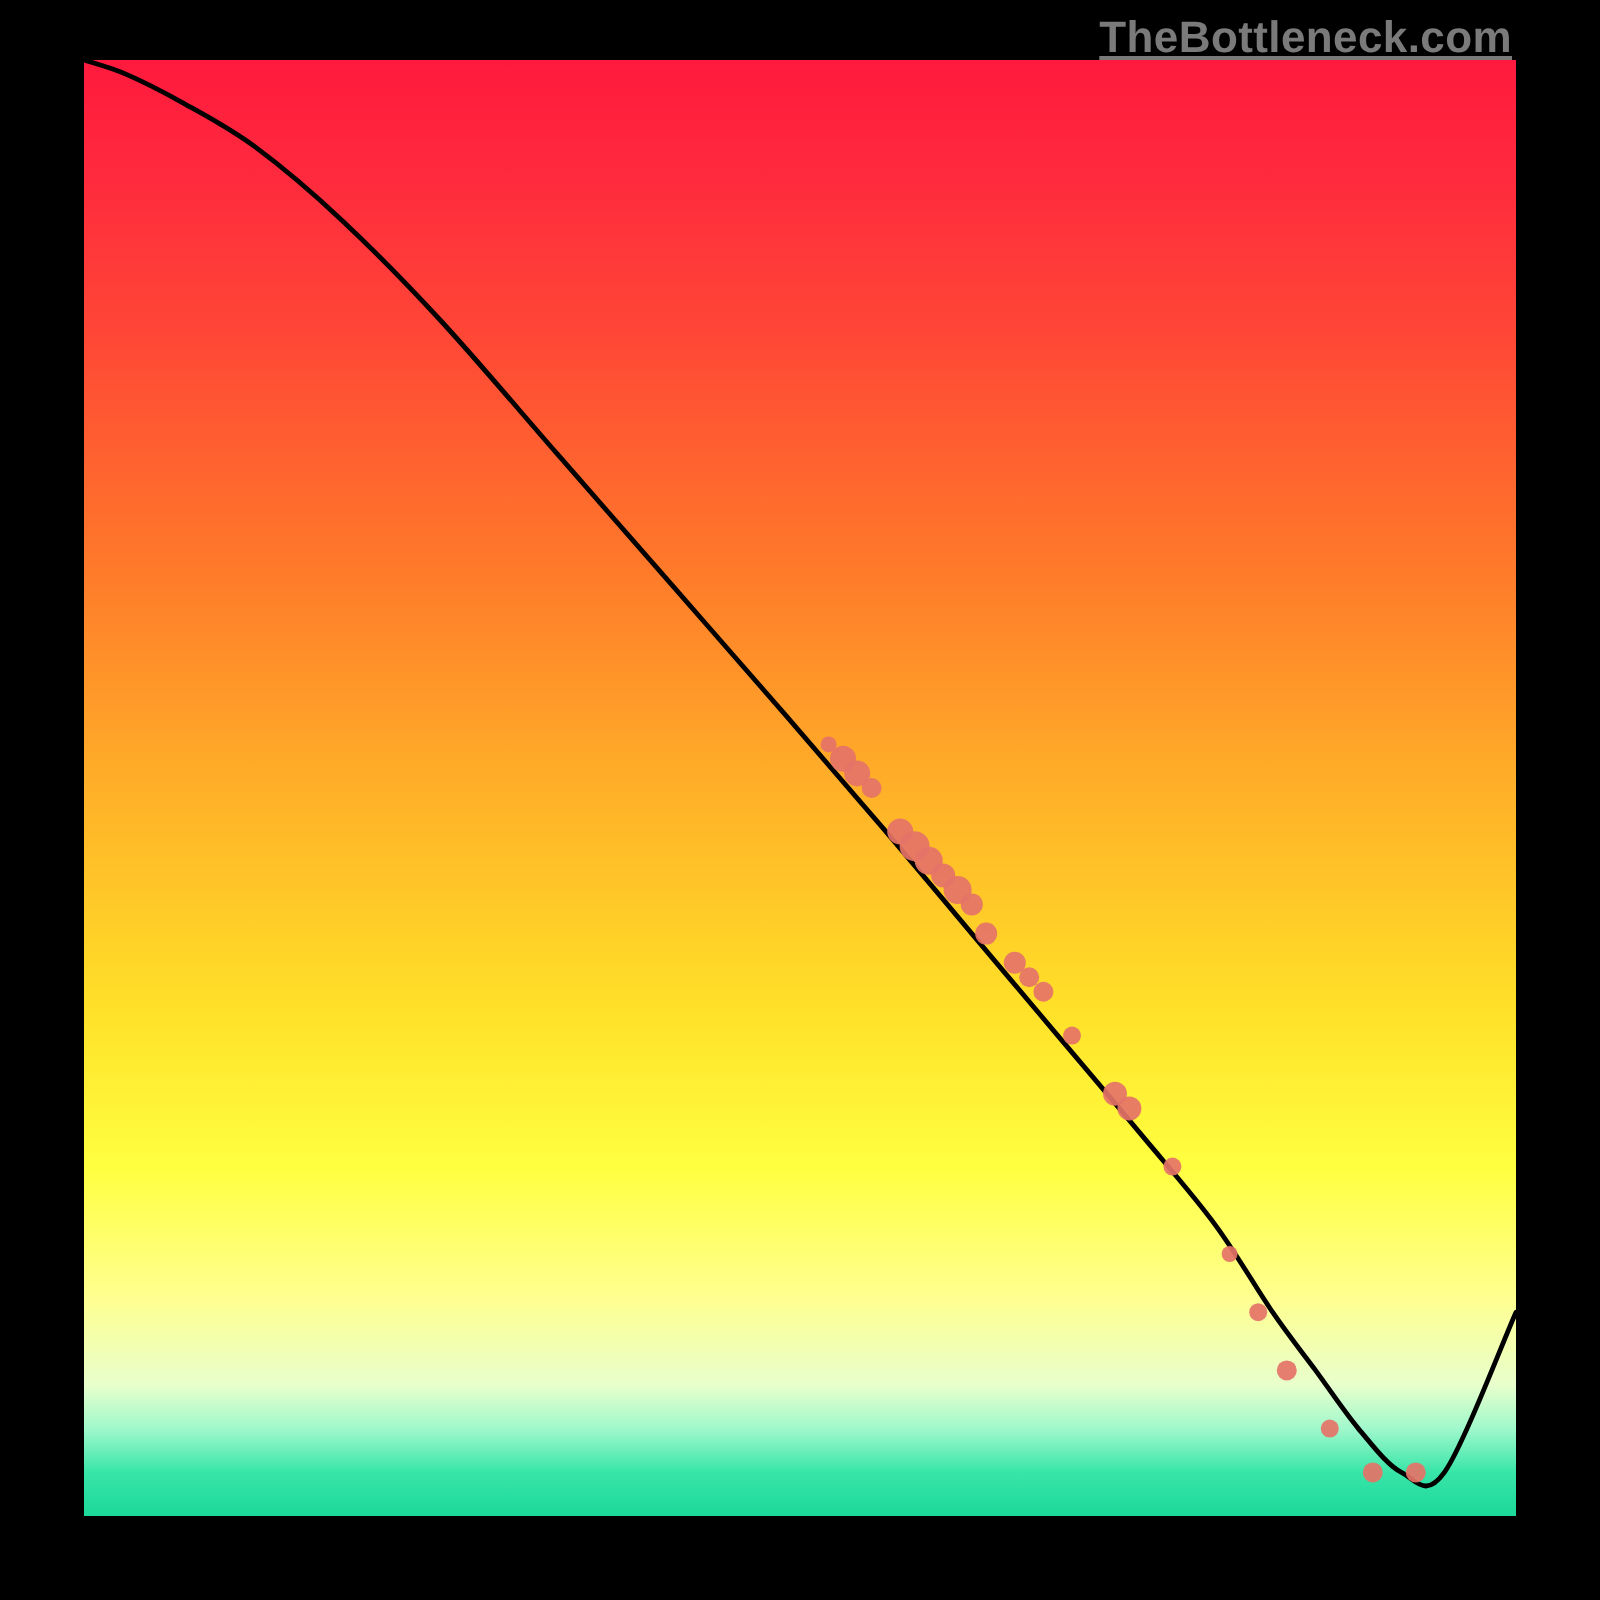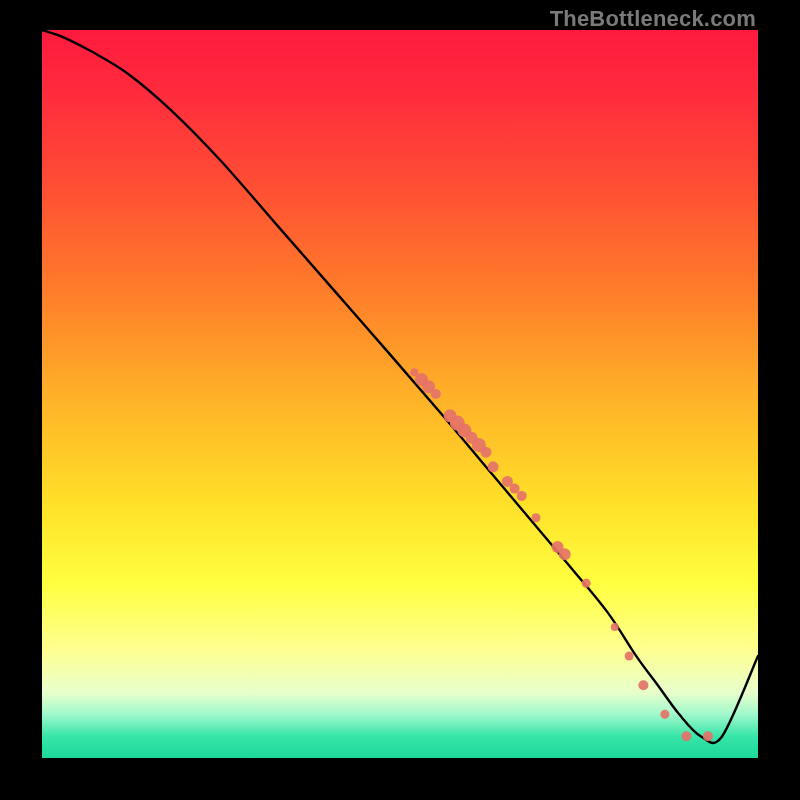--- a/index.html
+++ b/index.html
@@ -46,20 +46,21 @@
     overflow: visible;
   }
   .watermark {
     position: absolute;
     top: 6px;
     right: 44px;
     color: #7a7a7a;
     font-size: 22px;
     font-weight: 600;
     letter-spacing: 0.2px;
+    text-decoration: underline;
   }
 </style>
 </head>
 <body>
 
 <div class="frame">
   <div class="plot">
     <svg class="overlay" viewBox="0 0 716 728">
       <path id="curve-path" fill="none" stroke="#000" stroke-width="2.4" stroke-linejoin="round" stroke-linecap="round" d="M 0.0 0.0 C 3.6 1.2, 13.1 3.6, 21.5 7.3 C 29.8 10.9, 39.4 15.8, 50.1 21.8 C 60.9 27.9, 72.8 34.0, 85.9 43.7 C 99.0 53.4, 113.4 65.5, 128.9 80.1 C 144.4 94.6, 161.1 111.6, 179.0 131.0 C 196.9 150.5, 217.2 174.7, 236.3 196.6 C 255.4 218.4, 274.5 240.2, 293.6 262.1 C 312.7 283.9, 332.9 307.0, 350.8 327.6 C 368.7 348.2, 385.4 367.6, 401.0 385.8 C 416.5 404.0, 429.6 419.8, 443.9 436.8 C 458.2 453.8, 472.6 470.8, 486.9 487.8 C 501.2 504.7, 516.7 522.9, 529.8 538.7 C 543.0 554.5, 554.9 567.8, 565.6 582.4 C 576.4 597.0, 585.9 613.9, 594.3 626.1 C 602.6 638.2, 608.6 645.5, 615.8 655.2 C 622.9 664.9, 630.1 675.8, 637.2 684.3 C 644.4 692.8, 651.6 702.5, 658.7 706.2 C 665.9 709.8, 670.7 719.5, 680.2 706.2 C 689.7 692.8, 710.0 639.4, 716.0 626.1"></path>
       <g id="scatter-group">

